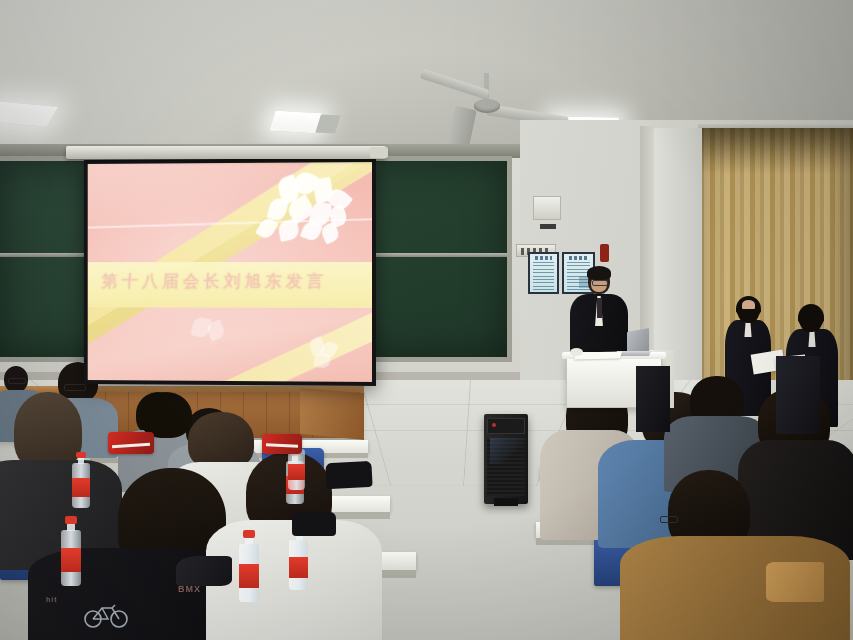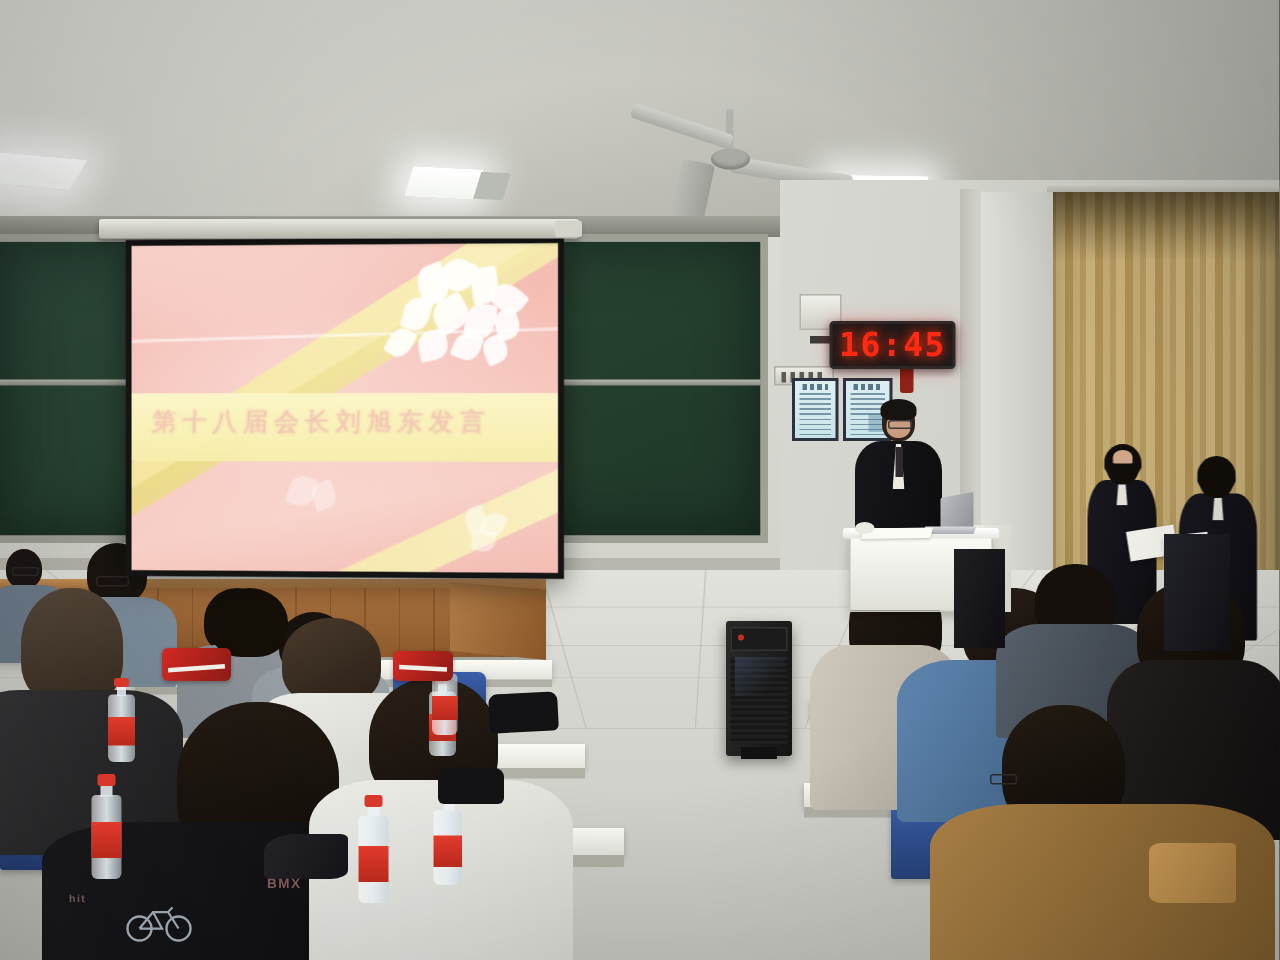--- a/index.html
+++ b/index.html
@@ -463,23 +463,20 @@
   <div class="ctrl-panel">
     <div class="ctrl-knob" style="left:4px;"></div>
     <div class="ctrl-knob" style="left:10px;"></div>
     <div class="ctrl-knob" style="left:16px;"></div>
     <div class="ctrl-knob" style="left:22px;"></div>
     <div class="ctrl-knob" style="left:28px;"></div>
   </div>
   <div class="redbox"></div>
 
   <div class="clock-bracket"></div>
-  <div class="clock-body">
-    <span class="clock-digits">16:45</span>
-  </div>
 
   <div class="notice n1">
     <div class="notice-head"></div>
     <div class="notice-lines"></div>
   </div>
   <div class="notice n2">
     <div class="notice-head"></div>
     <div class="notice-lines"></div>
     <div class="notice-pic"></div>
   </div>

